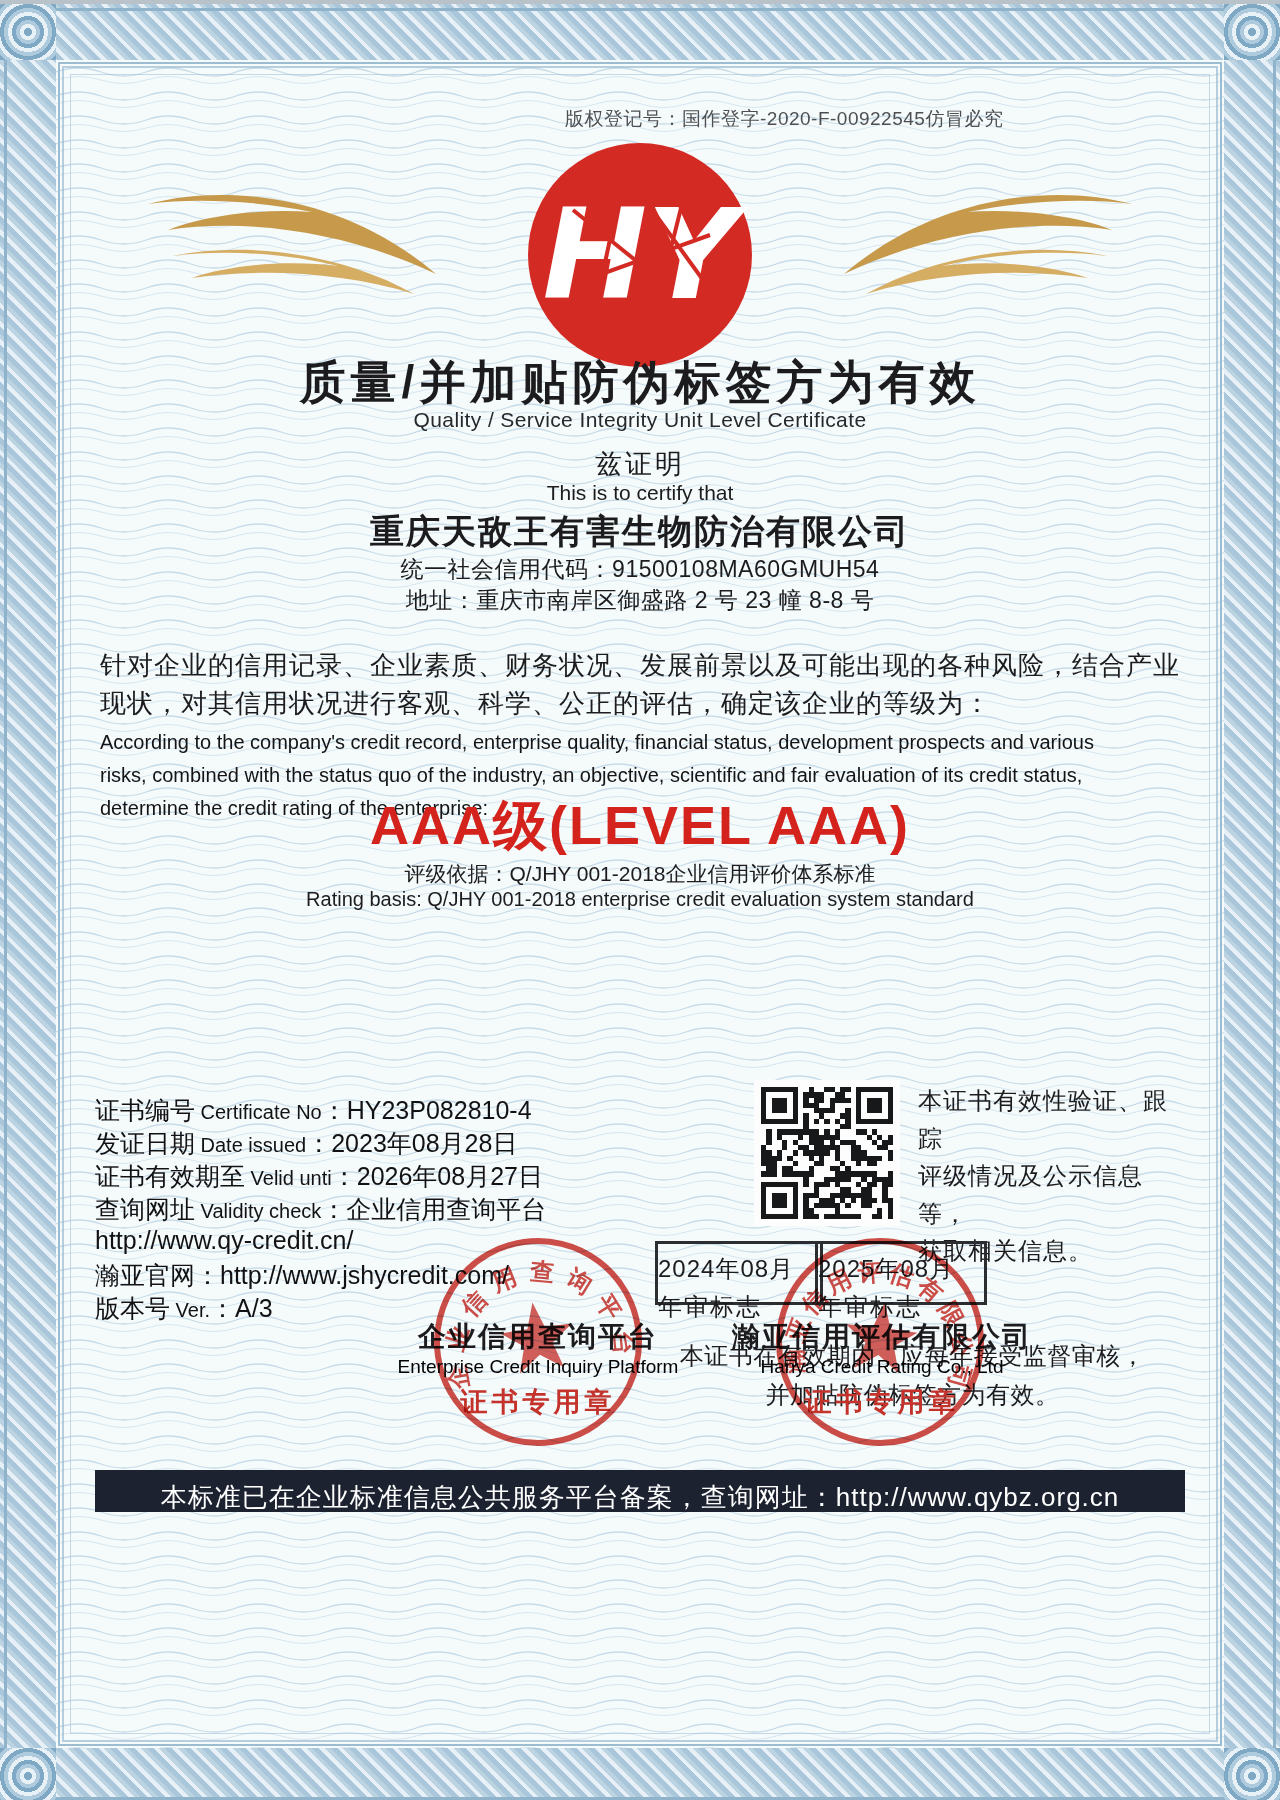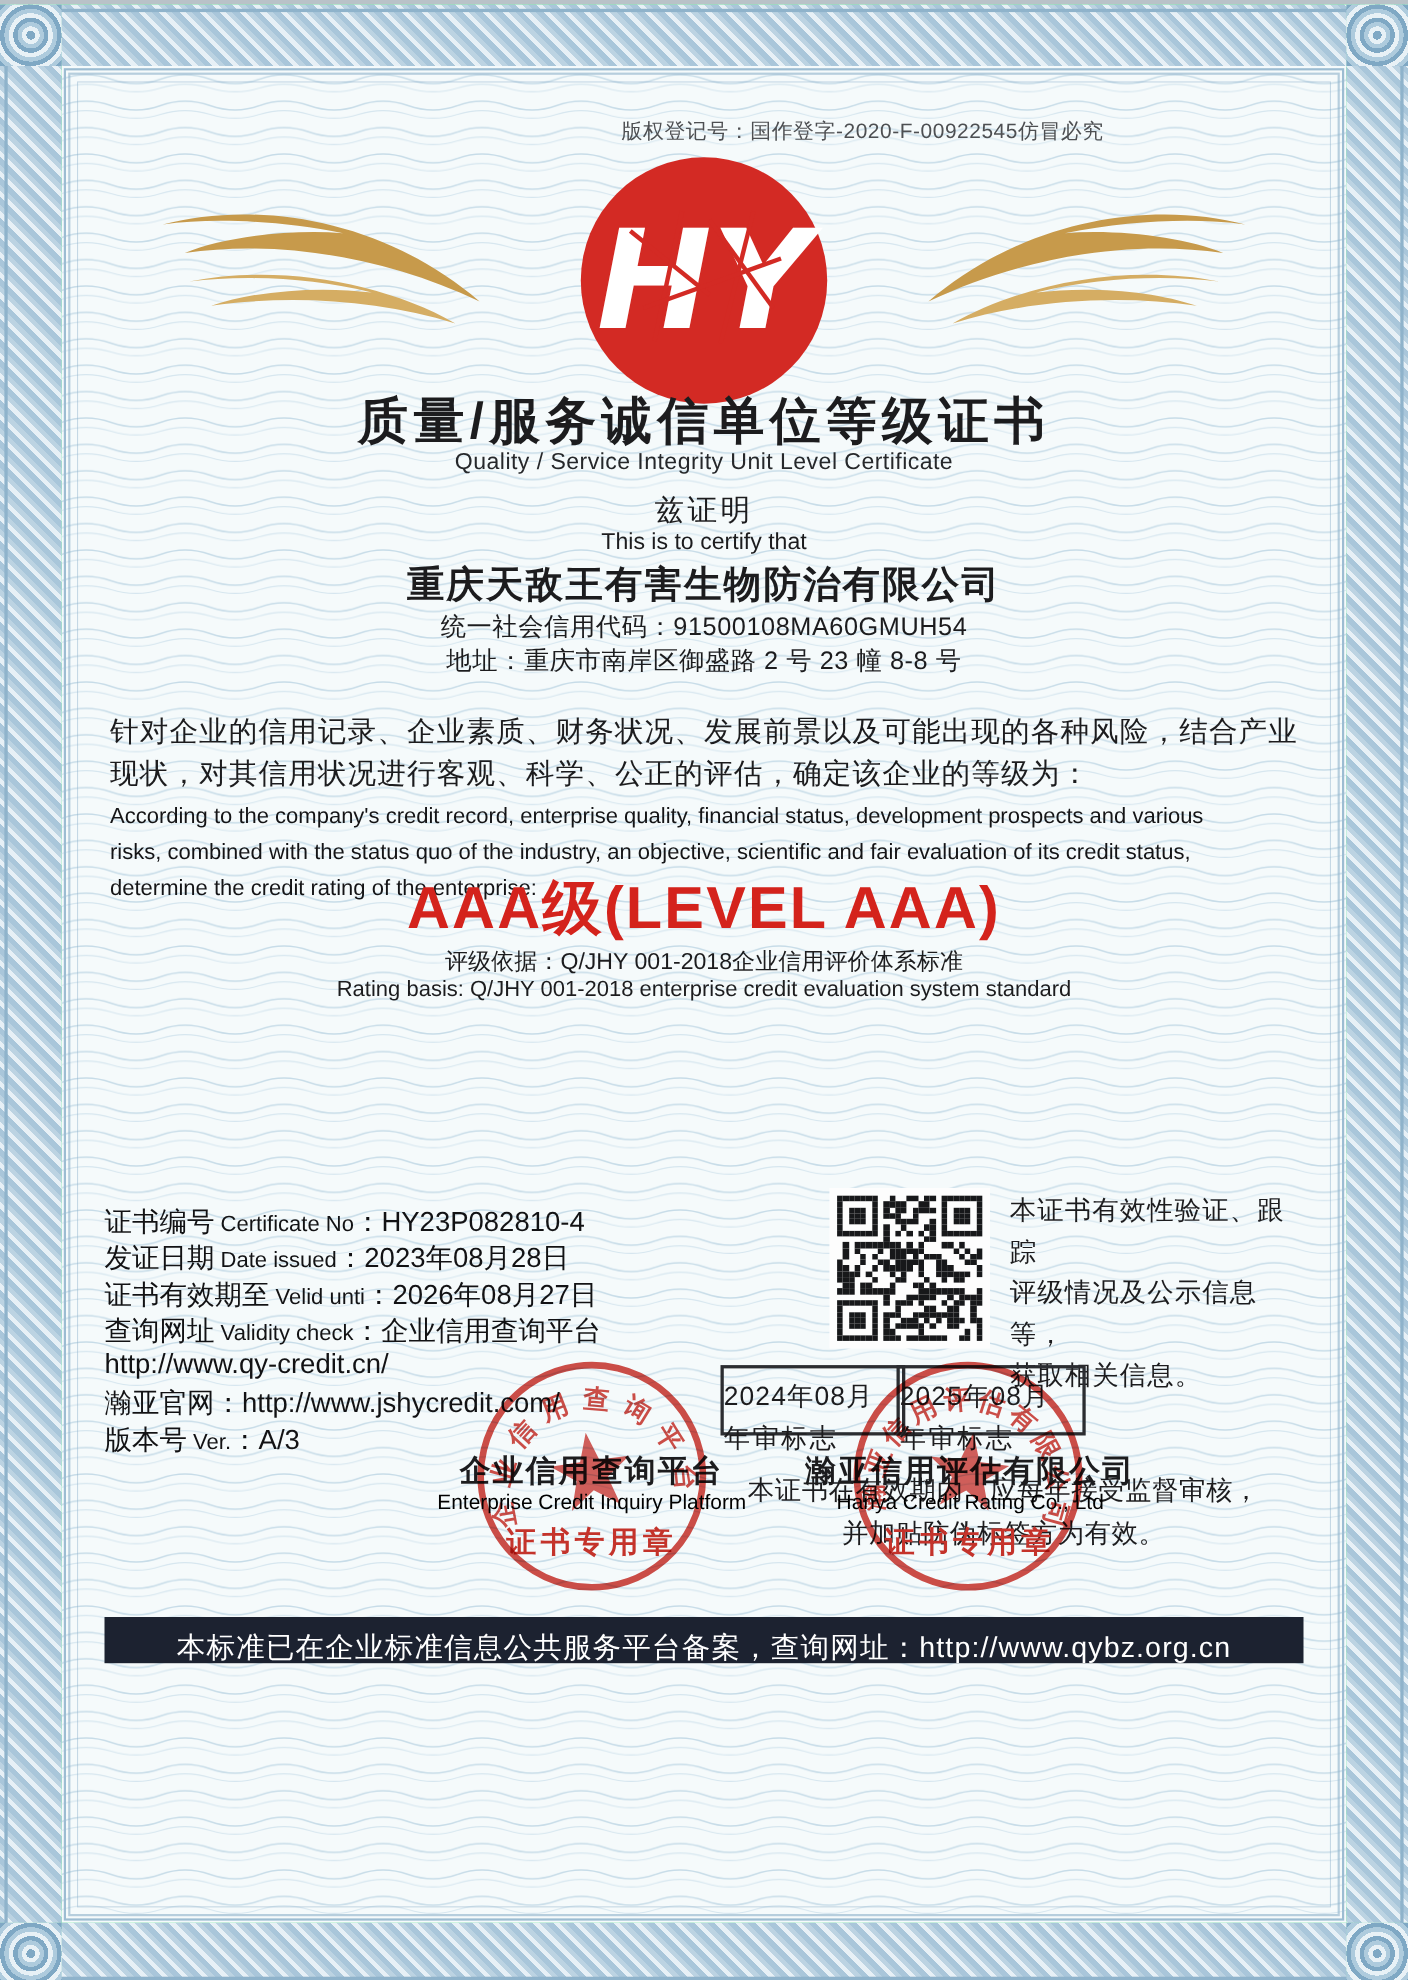--- a/index.html
+++ b/index.html
@@ -124,21 +124,21 @@
     <text x="115" y="158" text-anchor="middle" font-size="125" font-weight="bold" font-style="italic" font-family="'DejaVu Sans',sans-serif" fill="#ffffff">HY</text>
     <g stroke="#d32a24" stroke-width="4">
       <line x1="48" y1="70" x2="120" y2="128"></line>
       <line x1="95" y1="52" x2="70" y2="170"></line>
       <line x1="120" y1="60" x2="178" y2="140"></line>
       <line x1="160" y1="52" x2="130" y2="172"></line>
       <line x1="60" y1="140" x2="185" y2="95"></line>
     </g>
   </svg>
 
-  <div class="abs ctr title-zh ink">质量/服务诚信单位等级证书</div>
+  <div class="abs ctr title-zh ink">质量/并加贴防伪标签方为有效</div>
   <div class="abs ctr title-en">Quality / Service Integrity Unit Level Certificate</div>
   <div class="abs ctr certify-zh ink">兹证明</div>
   <div class="abs ctr certify-en ink">This is to certify that</div>
 
   <div class="abs ctr company-name ink">重庆天敌王有害生物防治有限公司</div>
   <div class="abs ctr company-code ink">统一社会信用代码：91500108MA60GMUH54</div>
   <div class="abs ctr company-addr ink">地址：重庆市南岸区御盛路 2 号 23 幢 8-8 号</div>
 
   <div class="abs intro-zh ink">
     <div>针对企业的信用记录、企业素质、财务状况、发展前景以及可能出现的各种风险，结合产业</div>

